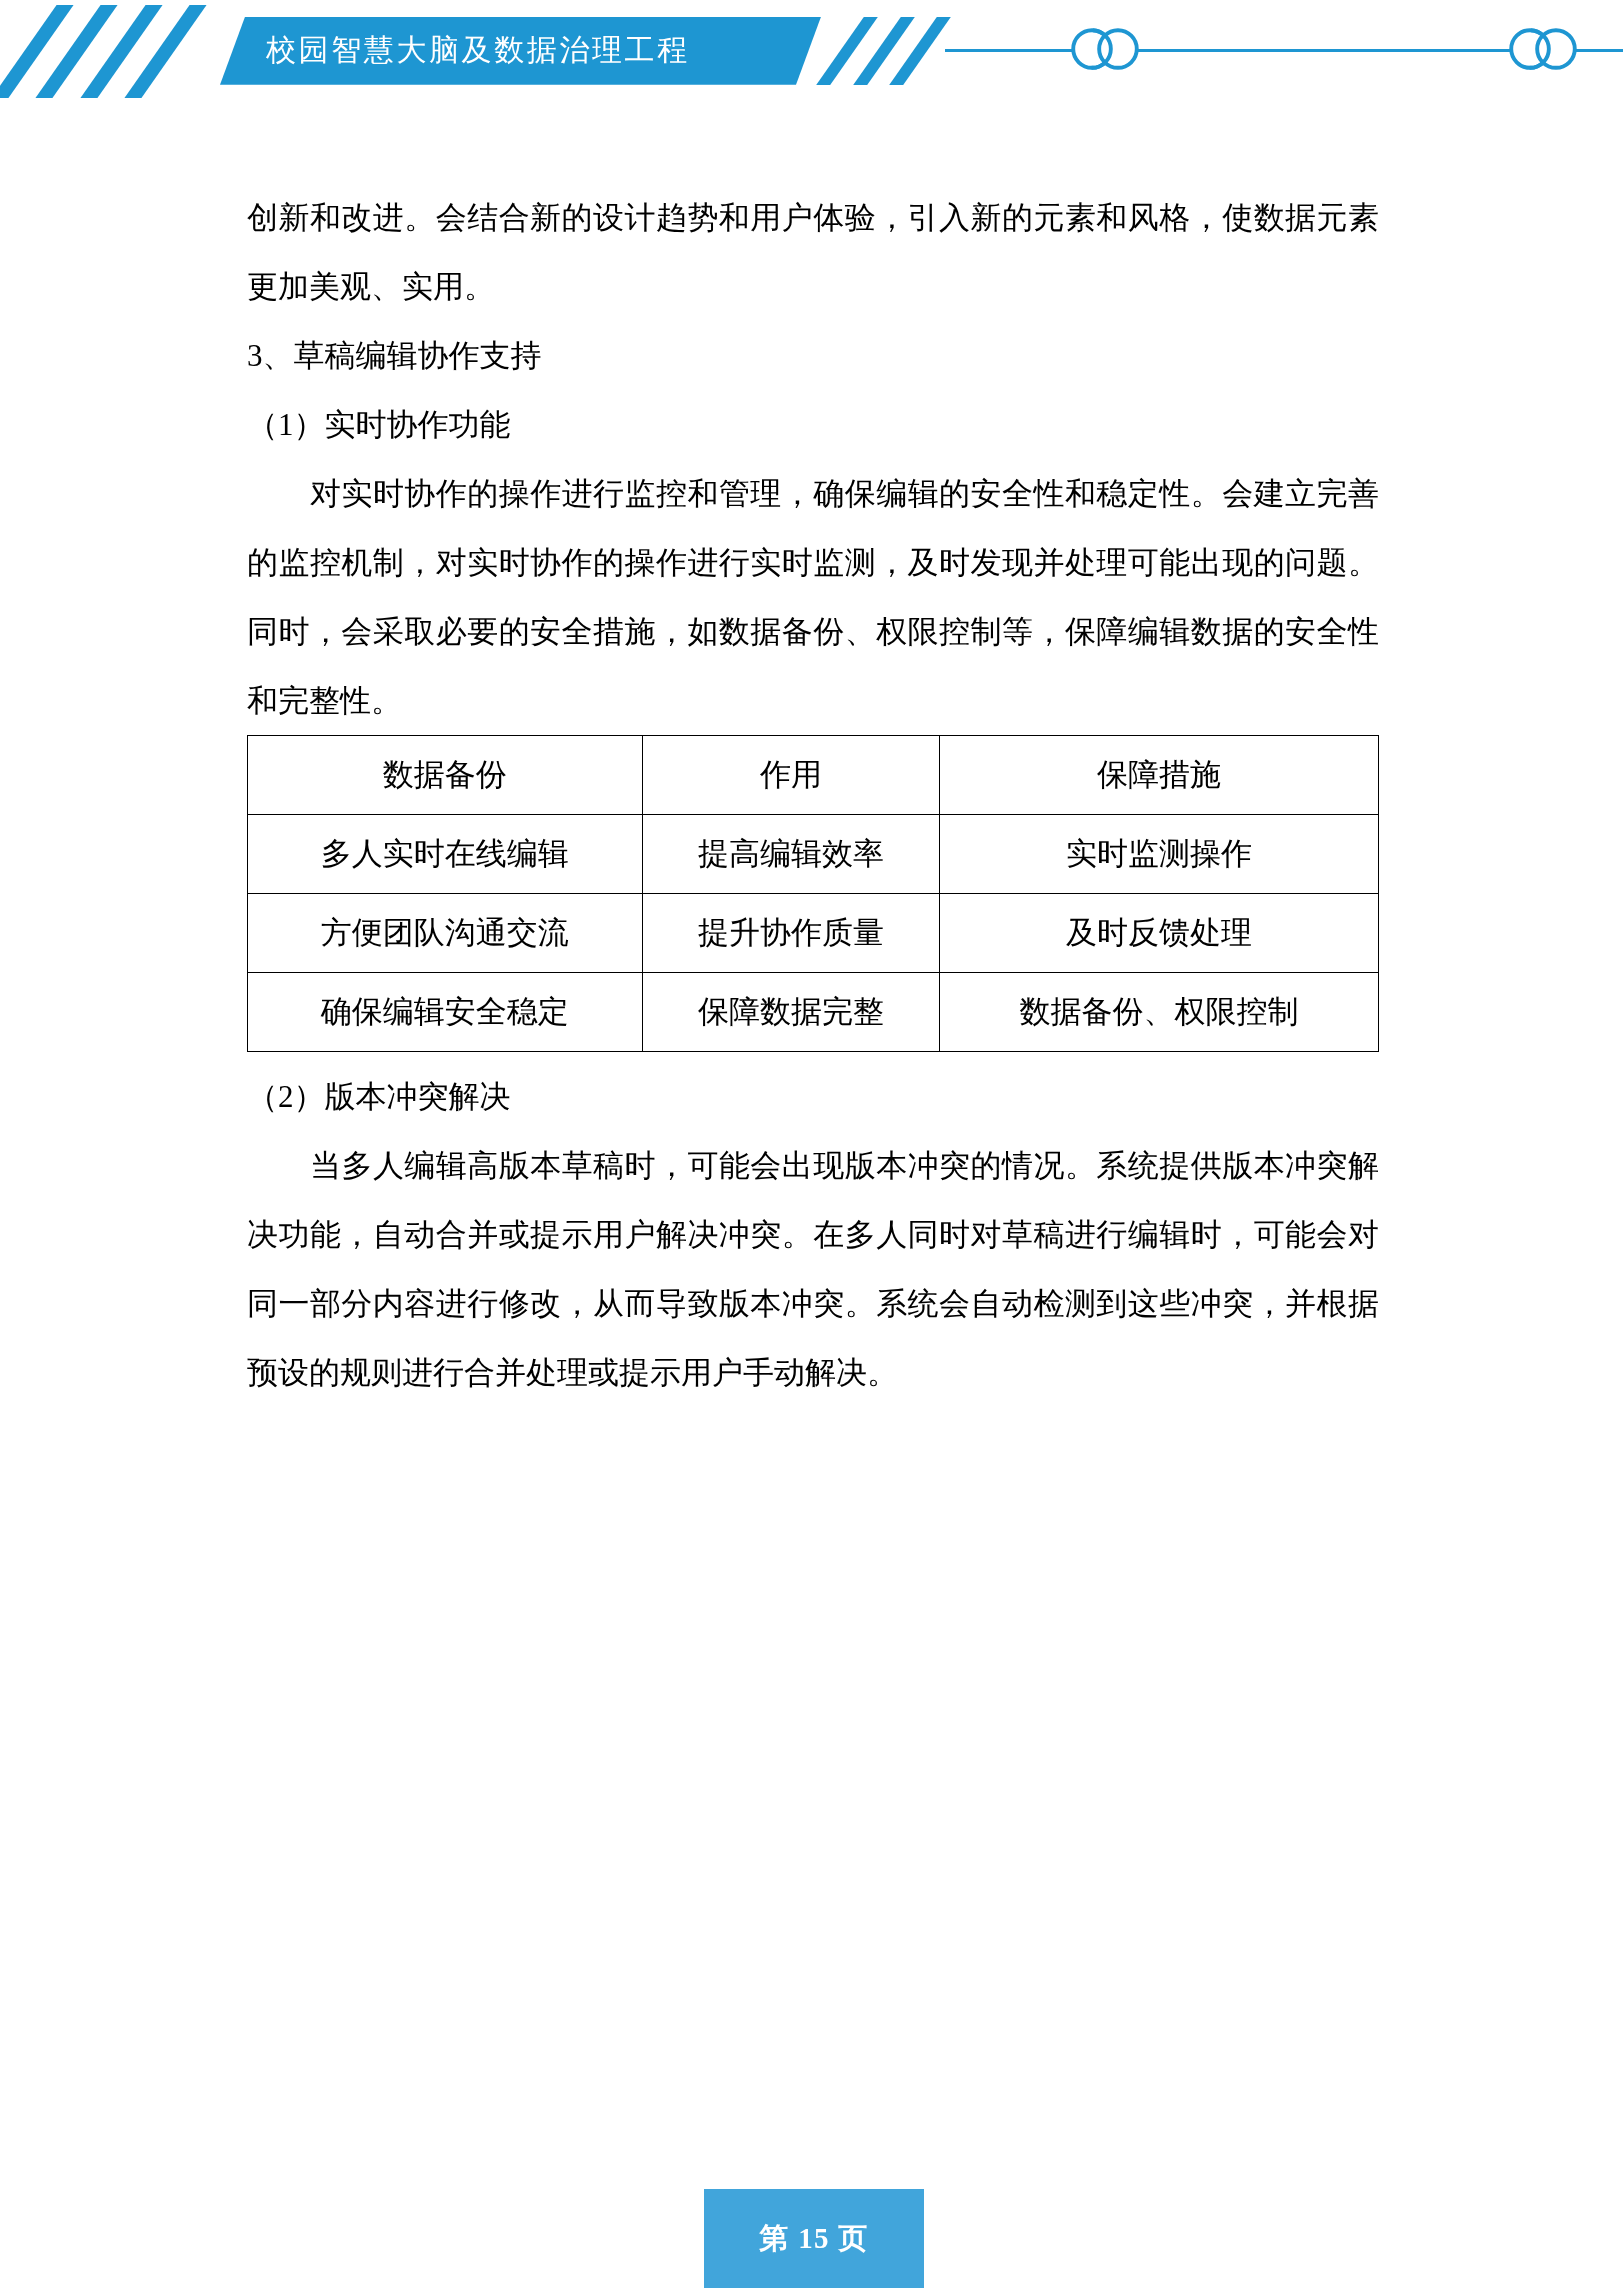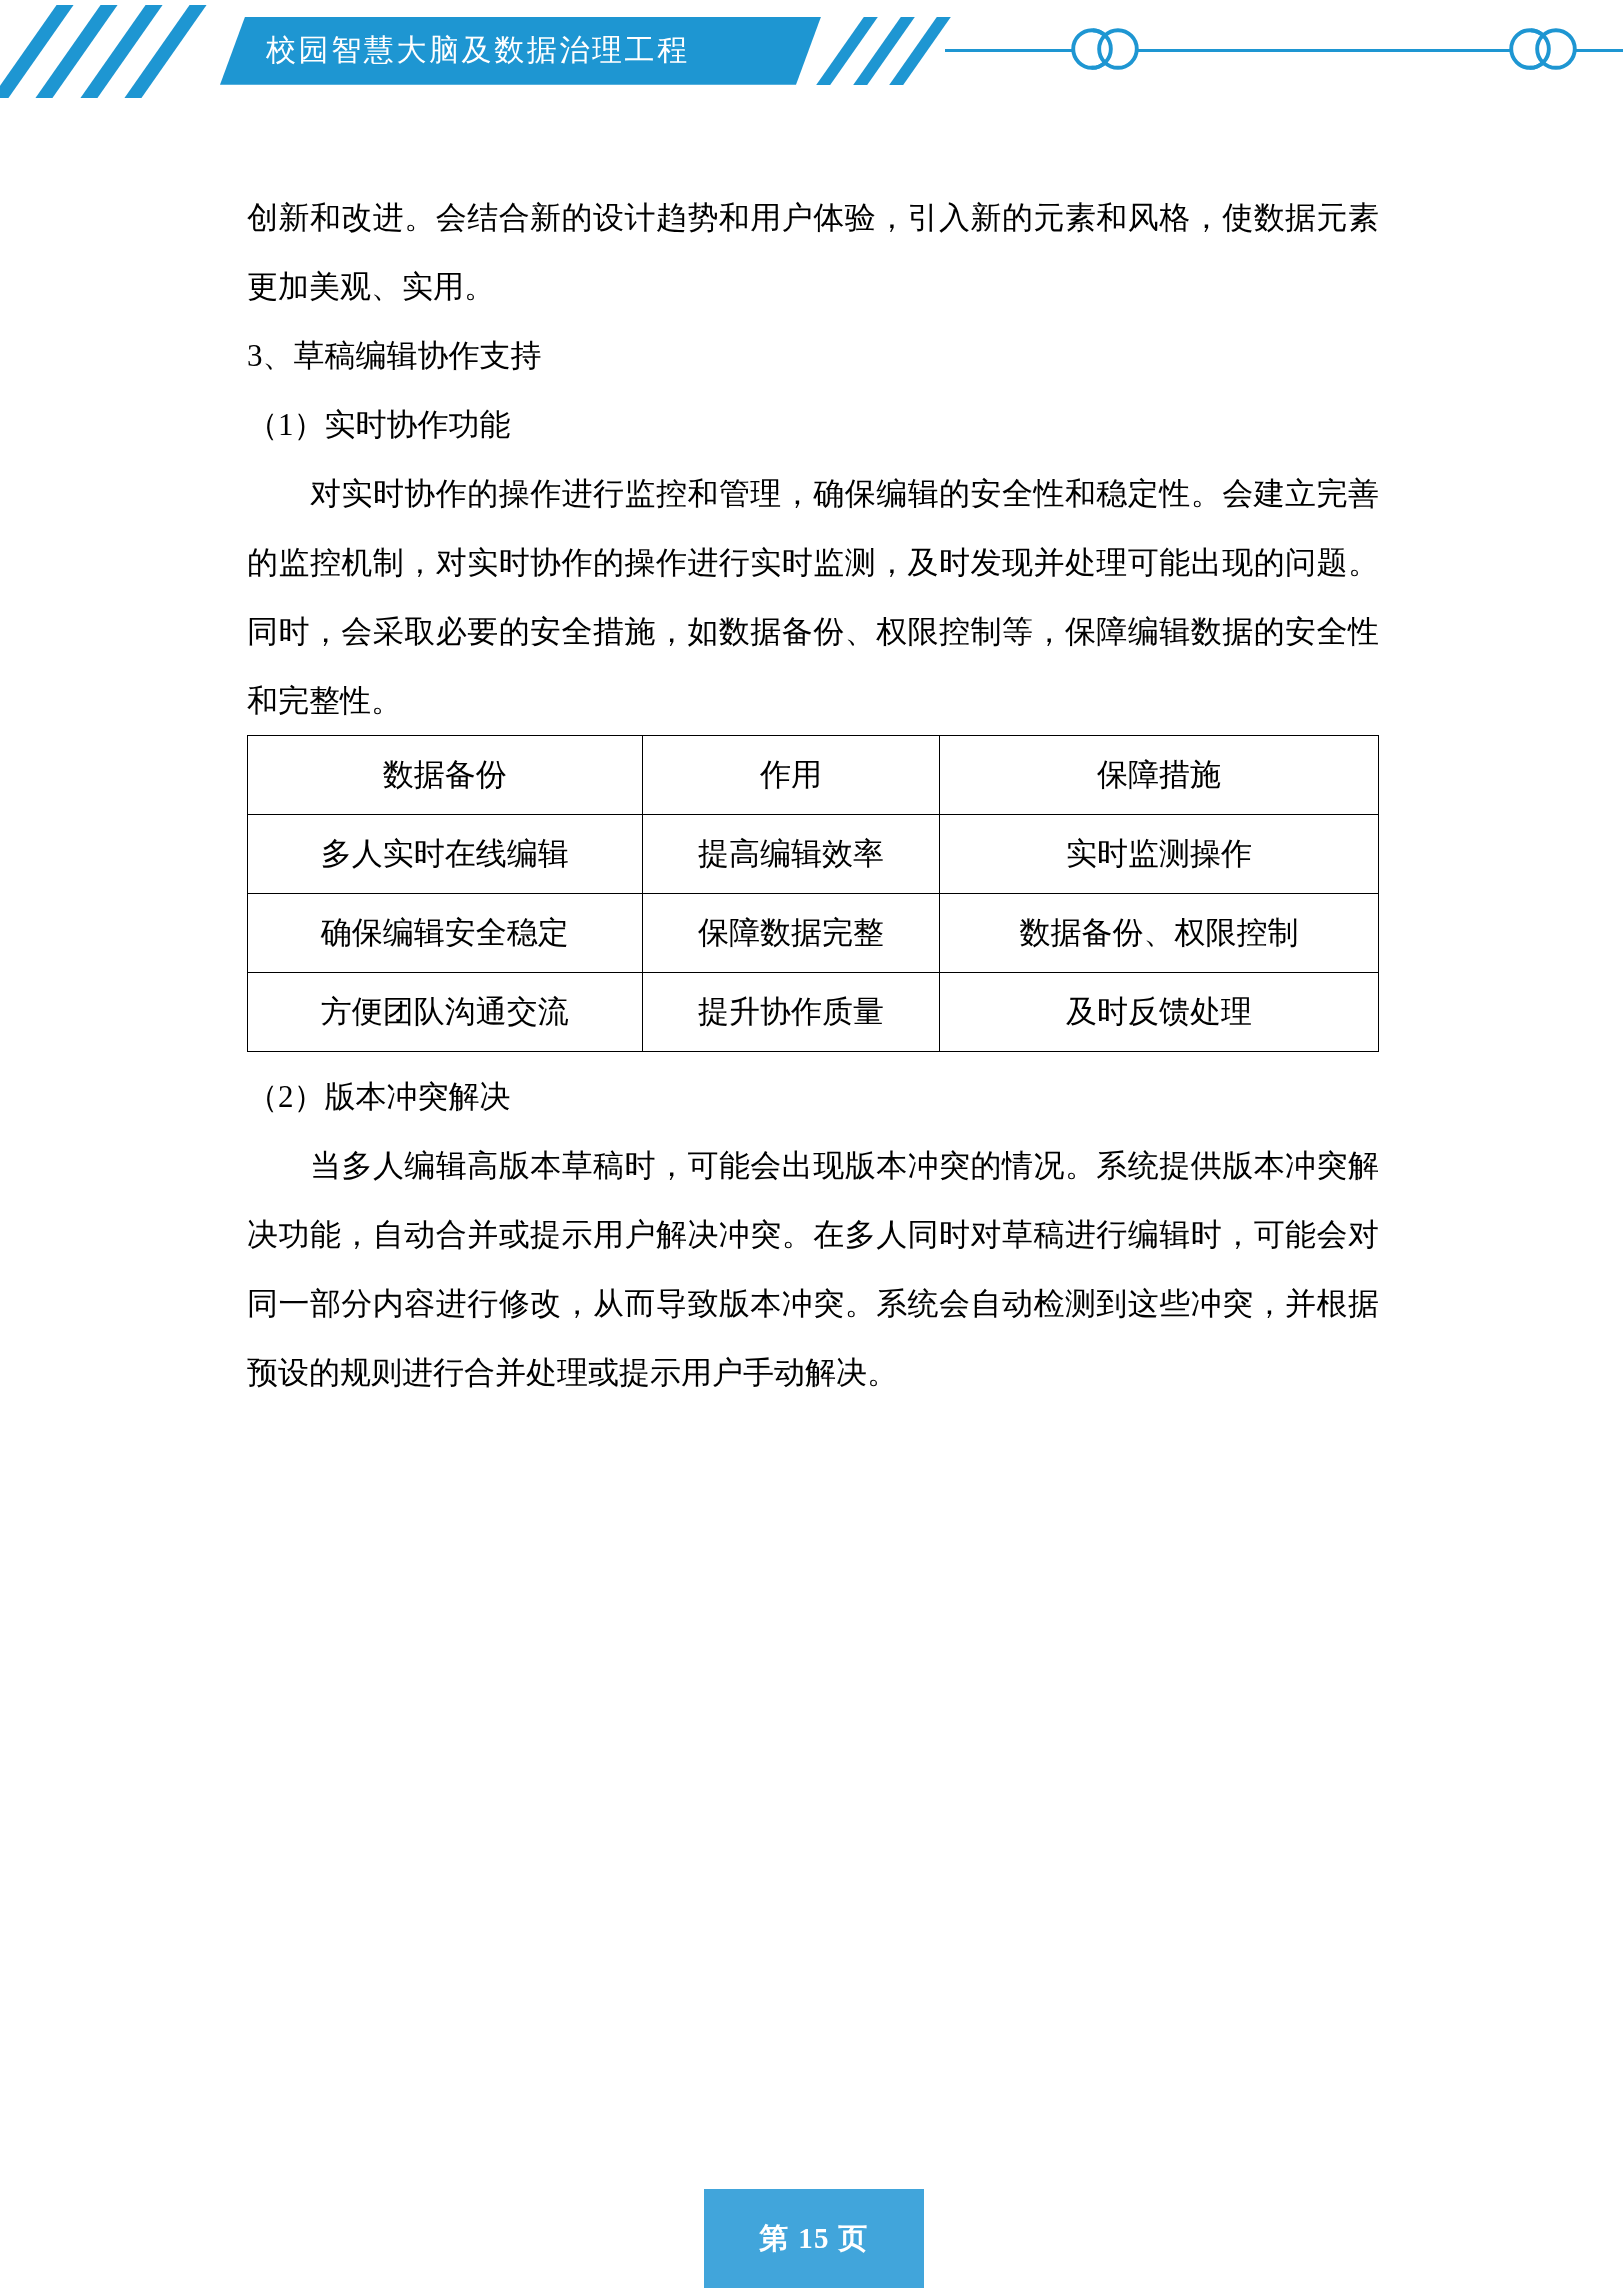--- a/index.html
+++ b/index.html
@@ -134,28 +134,28 @@
         <th>保障措施</th>
       </tr>
     </thead>
     <tbody>
       <tr>
         <td>多人实时在线编辑</td>
         <td>提高编辑效率</td>
         <td>实时监测操作</td>
       </tr>
       <tr>
+        <td>方便团队沟通交流</td>
+        <td>提升协作质量</td>
+        <td>及时反馈处理</td>
+      </tr>
+      <tr>
         <td>确保编辑安全稳定</td>
         <td>保障数据完整</td>
         <td>数据备份、权限控制</td>
-      </tr>
-      <tr>
-        <td>方便团队沟通交流</td>
-        <td>提升协作质量</td>
-        <td>及时反馈处理</td>
       </tr>
     </tbody>
   </table>
 
   <p class="heading">（2）版本冲突解决</p>
   <p class="para indent">当多人编辑高版本草稿时，可能会出现版本冲突的情况。系统提供版本冲突解决功能，自动合并或提示用户解决冲突。在多人同时对草稿进行编辑时，可能会对同一部分内容进行修改，从而导致版本冲突。系统会自动检测到这些冲突，并根据预设的规则进行合并处理或提示用户手动解决。</p>
 
 </div>
 
 <div class="footer-badge">

